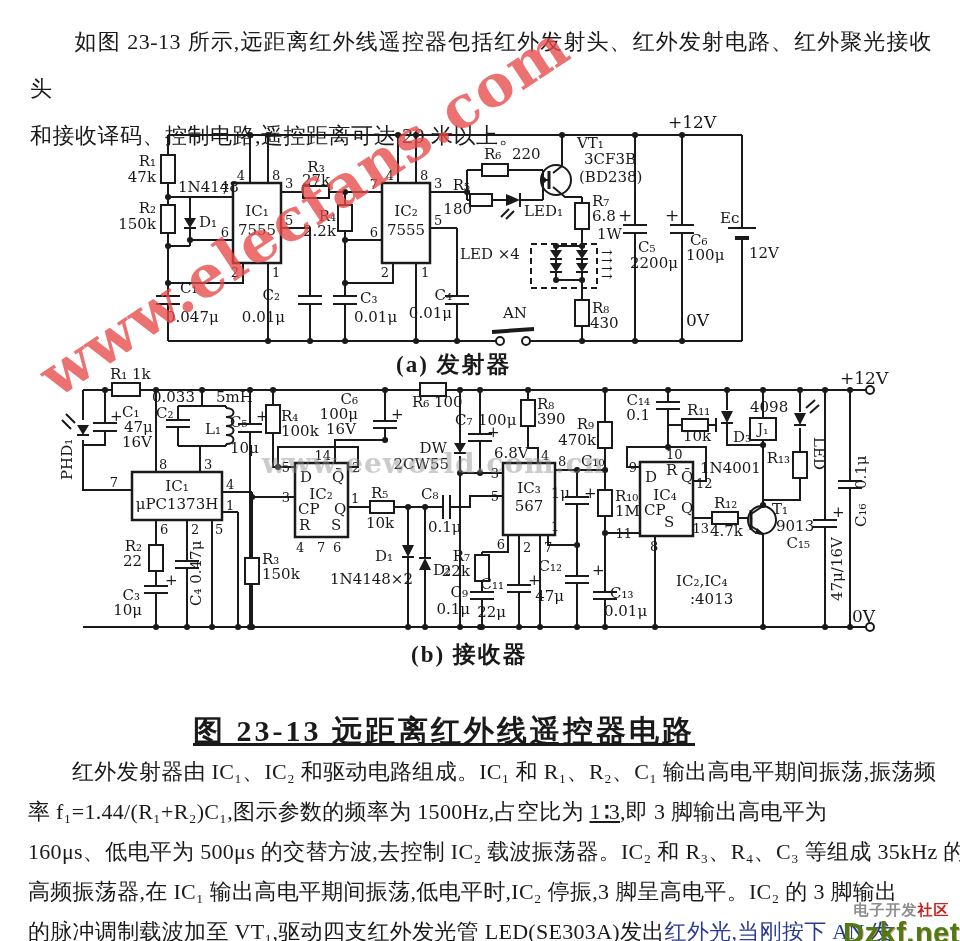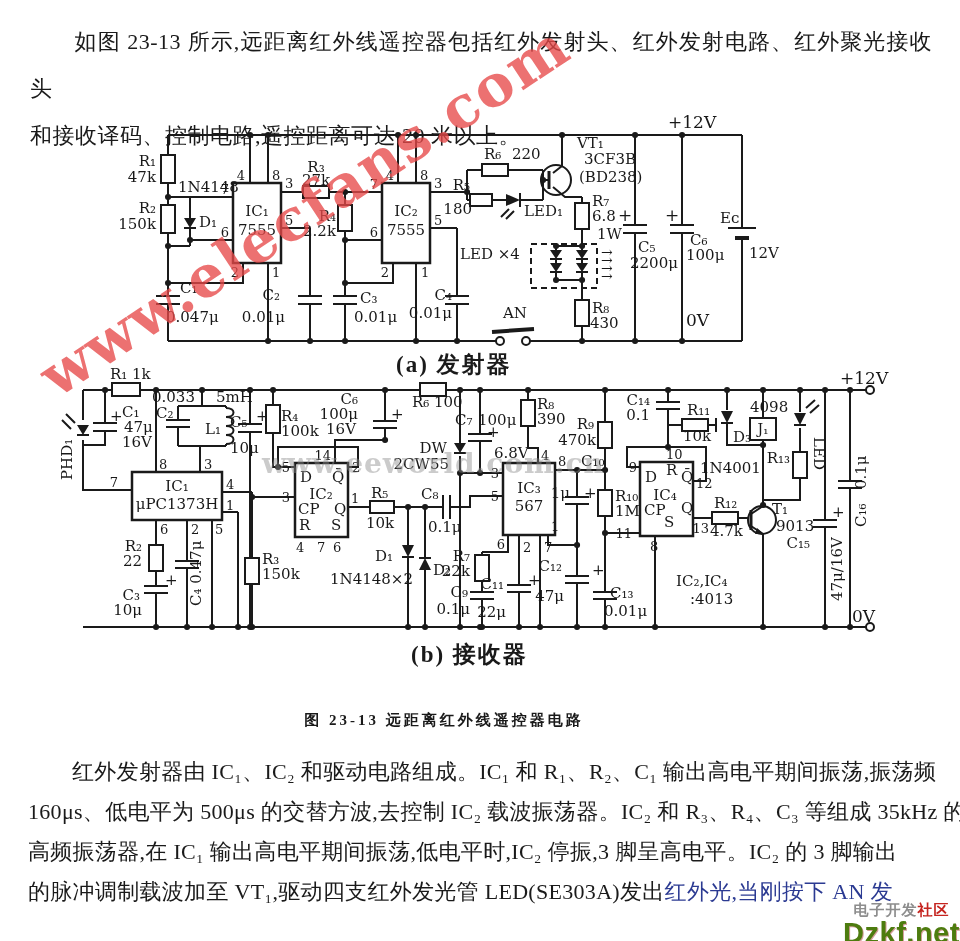--- a/index.html
+++ b/index.html
@@ -12,21 +12,21 @@
   .bodytext{position:absolute;left:28px;width:908px;top:752px;font-size:22px;
         line-height:40px;letter-spacing:.3px;}
   .bodyline{white-space:nowrap;}
   .bodyline .ind{display:inline-block;width:44px;}
   .u{text-decoration:underline;}
   .blue{color:#2b3a92;}
   .figlabel{position:absolute;font-size:23px;font-weight:600;letter-spacing:2px;}
   #figlabel-a{left:396px;top:349px;}
   #figlabel-b{left:396px;top:639px;margin-left:15px;}
   .caption{position:absolute;left:0;top:711px;width:888px;text-align:center;
-        font-size:15px;font-weight:600;letter-spacing:3px;}
+        font-size:30px;font-weight:600;letter-spacing:3px;text-decoration:underline;}
   svg.sch{position:absolute;left:0;top:0;}
   svg.sch text{font-family:"DejaVu Serif","Liberation Serif",serif;fill:#181818;}
   .wm-red{position:absolute;left:46px;top:348px;font-size:58px;font-weight:700;
         font-family:"DejaVu Serif",serif;color:rgba(231,73,73,.78);
         transform:rotate(-33.5deg);transform-origin:left center;
         letter-spacing:2px;pointer-events:none;white-space:nowrap;}
   .wm-gray{position:absolute;left:262px;top:447px;font-size:28px;font-weight:700;
         font-family:"DejaVu Serif",serif;color:rgba(140,140,140,.45);
         letter-spacing:1px;pointer-events:none;white-space:nowrap;}
   .logo{position:absolute;left:843px;top:886px;width:117px;text-align:center;
@@ -381,20 +381,21 @@
         </g>
     </g>
   </svg>
 
   <div class="figlabel" id="figlabel-a">(a) 发射器</div>
   <div class="figlabel" id="figlabel-b">(b) 接收器</div>
   <div class="caption">图 23-13  远距离红外线遥控器电路</div>
 
   <div class="bodytext">
     <div class="bodyline"><span class="ind"></span><span>红外发射器由 IC₁、IC₂ 和驱动电路组成。IC₁ 和 R₁、R₂、C₁ 输出高电平期间振荡,振荡频</span></div>
+    <div class="bodyline"><span>率 f₁=1.44/(R₁+R₂)C₁,图示参数的频率为 1500Hz,占空比为 </span><span class="u">1∶3</span><span>,即 3 脚输出高电平为</span></div>
     <div class="bodyline"><span>160μs、低电平为 500μs 的交替方波,去控制 IC₂ 载波振荡器。IC₂ 和 R₃、R₄、C₃ 等组成 35kHz 的</span></div>
     <div class="bodyline"><span>高频振荡器,在 IC₁ 输出高电平期间振荡,低电平时,IC₂ 停振,3 脚呈高电平。IC₂ 的 3 脚输出</span></div>
     <div class="bodyline"><span>的脉冲调制载波加至 VT₁,驱动四支红外发光管 LED(SE303A)发出</span><span class="blue">红外光,当刚按下 AN 发</span></div>
   </div>
 
   <div class="wm-red">www.elecfans.com</div>
   <div class="wm-gray">www.eeworld.com.cn</div>
   <div class="logo">
     <div class="cn"><span>电子开发</span><span class="red">社区</span></div>
     <div class="en">Dzkf.net</div>

